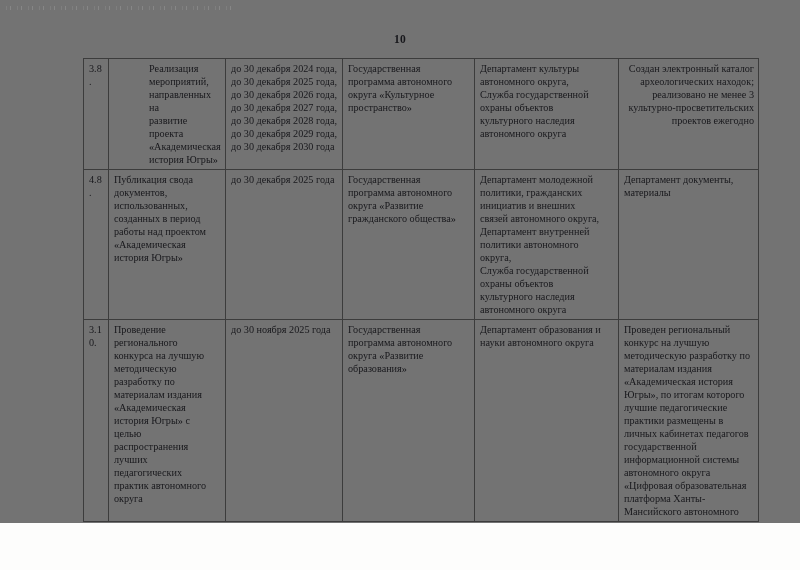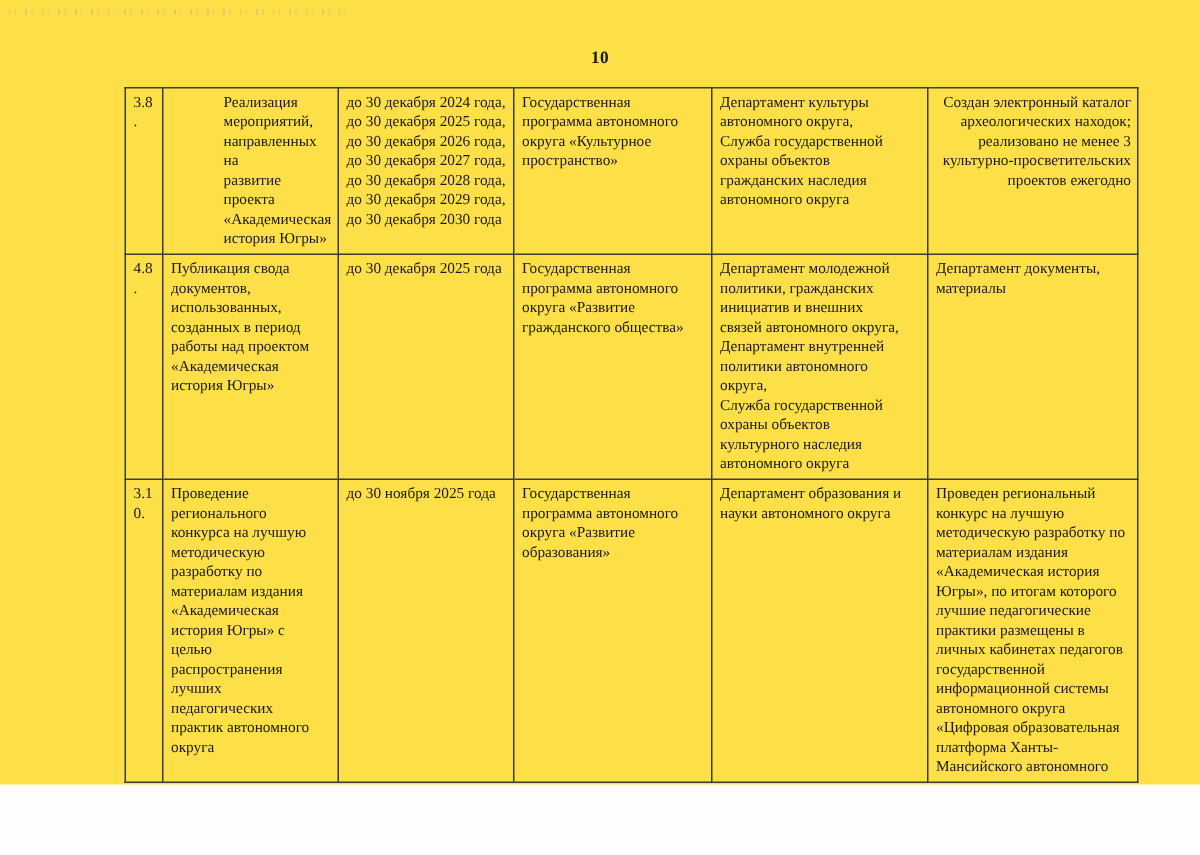--- a/index.html
+++ b/index.html
@@ -4,21 +4,21 @@
 <style>
   html, body {
     margin: 0;
     padding: 0;
     background: #ffffff;
   }
   #page {
     position: relative;
     width: 800px;
     height: 570px;
-    background: #fde047;
+    background: #737373;
     overflow: hidden;
     font-family: "Liberation Serif", "DejaVu Serif", serif;
     color: #16161a;
   }
   #page-number {
     position: absolute;
     top: 33px;
     left: 0;
     width: 800px;
     text-align: center;
@@ -113,21 +113,21 @@
 до 30 декабря 2029 года,
 до 30 декабря 2030 года</td>
         <td style="white-space: pre-line;">Государственная
 программа автономного
 округа «Культурное
 пространство»</td>
         <td style="white-space: pre-line;">Департамент культуры
 автономного округа,
 Служба государственной
 охраны объектов
-гражданских наследия
+культурного наследия
 автономного округа</td>
         <td style="white-space: pre-line; text-align: right;">Создан электронный каталог
 археологических находок;
 реализовано не менее 3
 культурно-просветительских
 проектов ежегодно</td>
       </tr>
 
       <tr>
         <td class="num-cell" style="white-space: pre-line;">4.8.</td>

